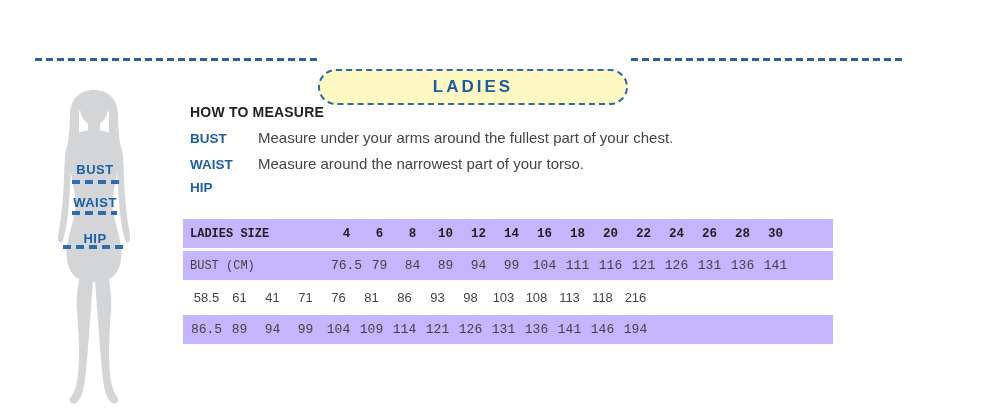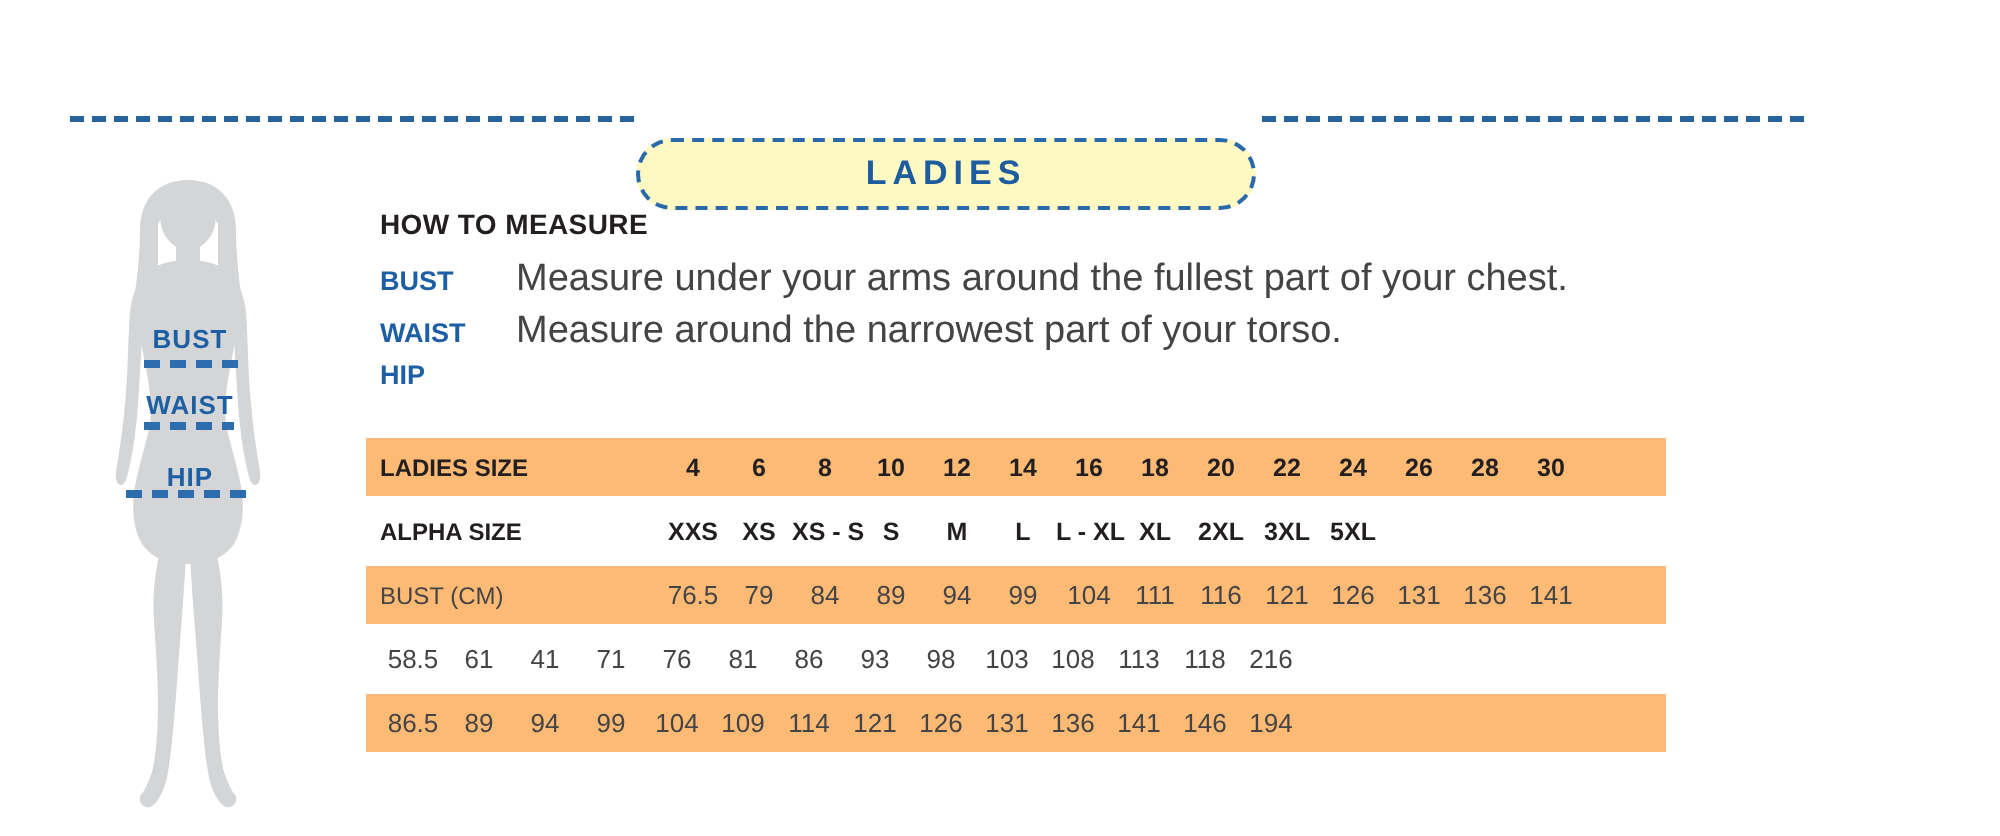--- a/index.html
+++ b/index.html
@@ -46,29 +46,29 @@
   
   .htm { position:absolute; left:190px; top:104px; width:690px; }
   .htm-title {
     margin:0; font-size:14px; font-weight:bold; color:#231f20; letter-spacing:0.2px;
   }
   .htm-rows { margin-top:9px; }
   .htm-row { display:flex; align-items:baseline; height:25.5px; }
   .htm-term {
     flex:0 0 68px; color:#1e5fa4; font-weight:bold; font-size:13.5px;
   }
-  .htm-desc { color:#454445; font-size:19px; }
+  .htm-desc { color:#454445; font-size:15px; }
 
   
   .size-table { position:absolute; left:183px; top:219px; width:650px; }
   .trow {
     display:flex; align-items:center; height:29px; margin-bottom:3px;
     padding-left:7px;
   }
-  .trow.band { background:#fdba74; }
+  .trow.band { background:#c4b5fd;font-family:Liberation Mono, monospace; }
   .tlabel { flex:0 0 140px; font-size:12px; color:#454445; }
   .trow.head .tlabel { font-weight:bold; color:#231f20; }
   .tcell {
     flex:0 0 33px; width:33px; text-align:center; font-size:13px;
     color:#454445; white-space:nowrap;
   }
   .trow.head .tcell { font-weight:bold; color:#231f20; font-size:12.5px; }
 </style>
 </head>
 <body>
@@ -138,37 +138,20 @@
         <div class="tcell">14</div>
         <div class="tcell">16</div>
         <div class="tcell">18</div>
         <div class="tcell">20</div>
         <div class="tcell">22</div>
         <div class="tcell">24</div>
         <div class="tcell">26</div>
         <div class="tcell">28</div>
         <div class="tcell">30</div>
       </div>
-      <div class="trow head">
-        <div class="tlabel">ALPHA SIZE</div>
-        <div class="tcell">XXS</div>
-        <div class="tcell">XS</div>
-        <div class="tcell">XS - S</div>
-        <div class="tcell">S</div>
-        <div class="tcell">M</div>
-        <div class="tcell">L</div>
-        <div class="tcell">L - XL</div>
-        <div class="tcell">XL</div>
-        <div class="tcell">2XL</div>
-        <div class="tcell">3XL</div>
-        <div class="tcell">5XL</div>
-        <div class="tcell"></div>
-        <div class="tcell"></div>
-        <div class="tcell"></div>
-      </div>
       <div class="trow band">
         <div class="tlabel">BUST (CM)</div>
         <div class="tcell">76.5</div>
         <div class="tcell">79</div>
         <div class="tcell">84</div>
         <div class="tcell">89</div>
         <div class="tcell">94</div>
         <div class="tcell">99</div>
         <div class="tcell">104</div>
         <div class="tcell">111</div>

